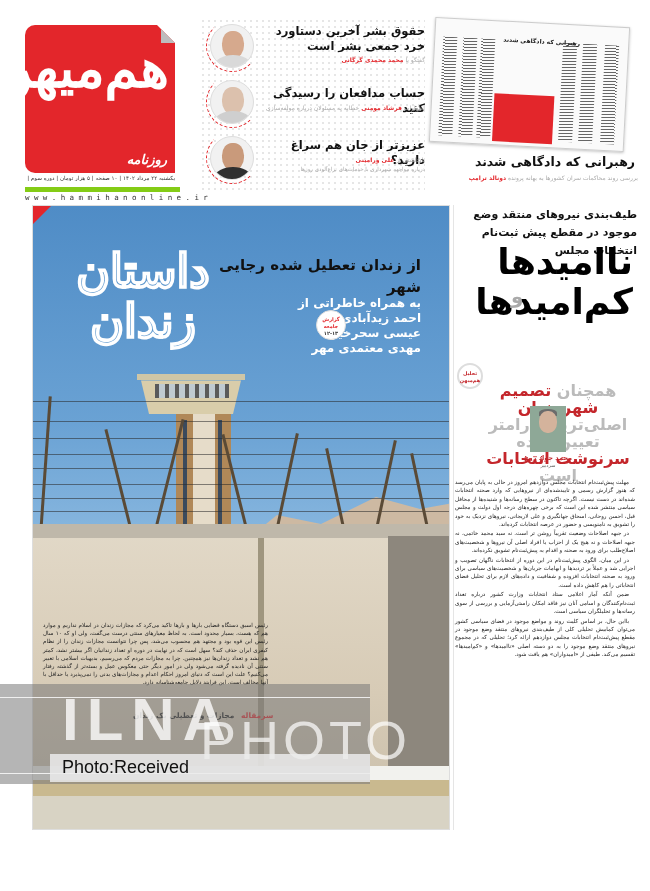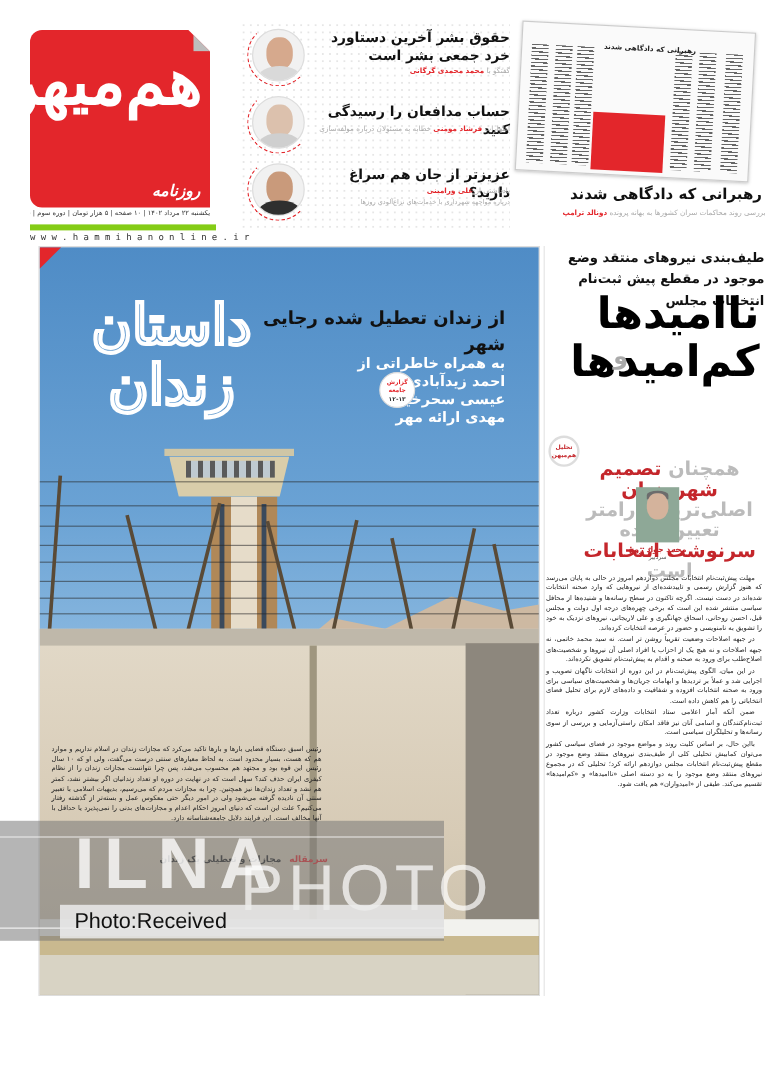--- a/index.html
+++ b/index.html
@@ -346,21 +346,21 @@
   </div>
 
   <div id="photo-headline" class="rtl">
     <div>از زندان تعطیل شده رجایی شهر</div>
   </div>
 
   <div id="photo-names" class="rtl">
     <div>به همراه خاطراتی از</div>
     <div>احمد زیدآبادی</div>
     <div>عیسی سحرخیز</div>
-    <div>مهدی ارائه مهر</div>
+    <div>مهدی معتمدی مهر</div>
   </div>
 
   <div id="report-badge" class="rtl">
     <div>گزارش جامعه</div>
     <div class="num">۱۲-۱۳</div>
   </div>
 
   <div id="photo-article" class="rtl">رئیس اسبق دستگاه قضایی بارها و بارها تاکید می‌کرد که مجازات زندان در اسلام نداریم و موارد هم که هست، بسیار محدود است. به لحاظ معیارهای سنتی درست می‌گفت، ولی او که ۱۰ سال رئیس این قوه بود و مجتهد هم محسوب می‌شد، پس چرا نتوانست مجازات زندان را از نظام کیفری ایران حذف کند؟ سهل است که در نهایت در دوره او تعداد زندانیان اگر بیشتر نشد، کمتر هم نشد و تعداد زندان‌ها نیز همچنین. چرا به مجازات مردم که می‌رسیم، بدیهیات اسلامی با تعبیر سنتی آن نادیده گرفته می‌شود ولی در امور دیگر حتی معکوس عمل و بسته‌تر از گذشته رفتار می‌کنیم؟ علت این است که دنیای امروز احکام اعدام و مجازات‌های بدنی را نمی‌پذیرد یا حداقل با آنها مخالف است. این فرایند دلایل جامعه‌شناسانه دارد.</div>
   <div id="photo-subhead" class="rtl">
     <span class="tag">سرمقاله</span>

